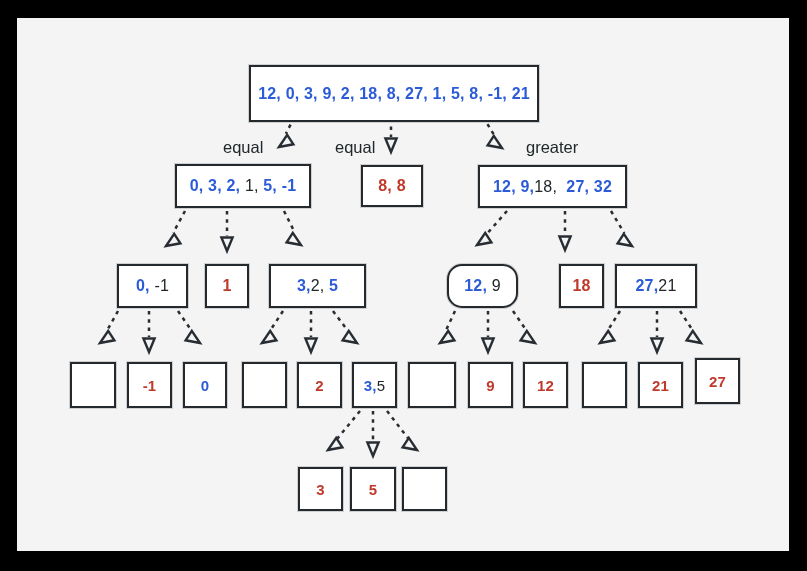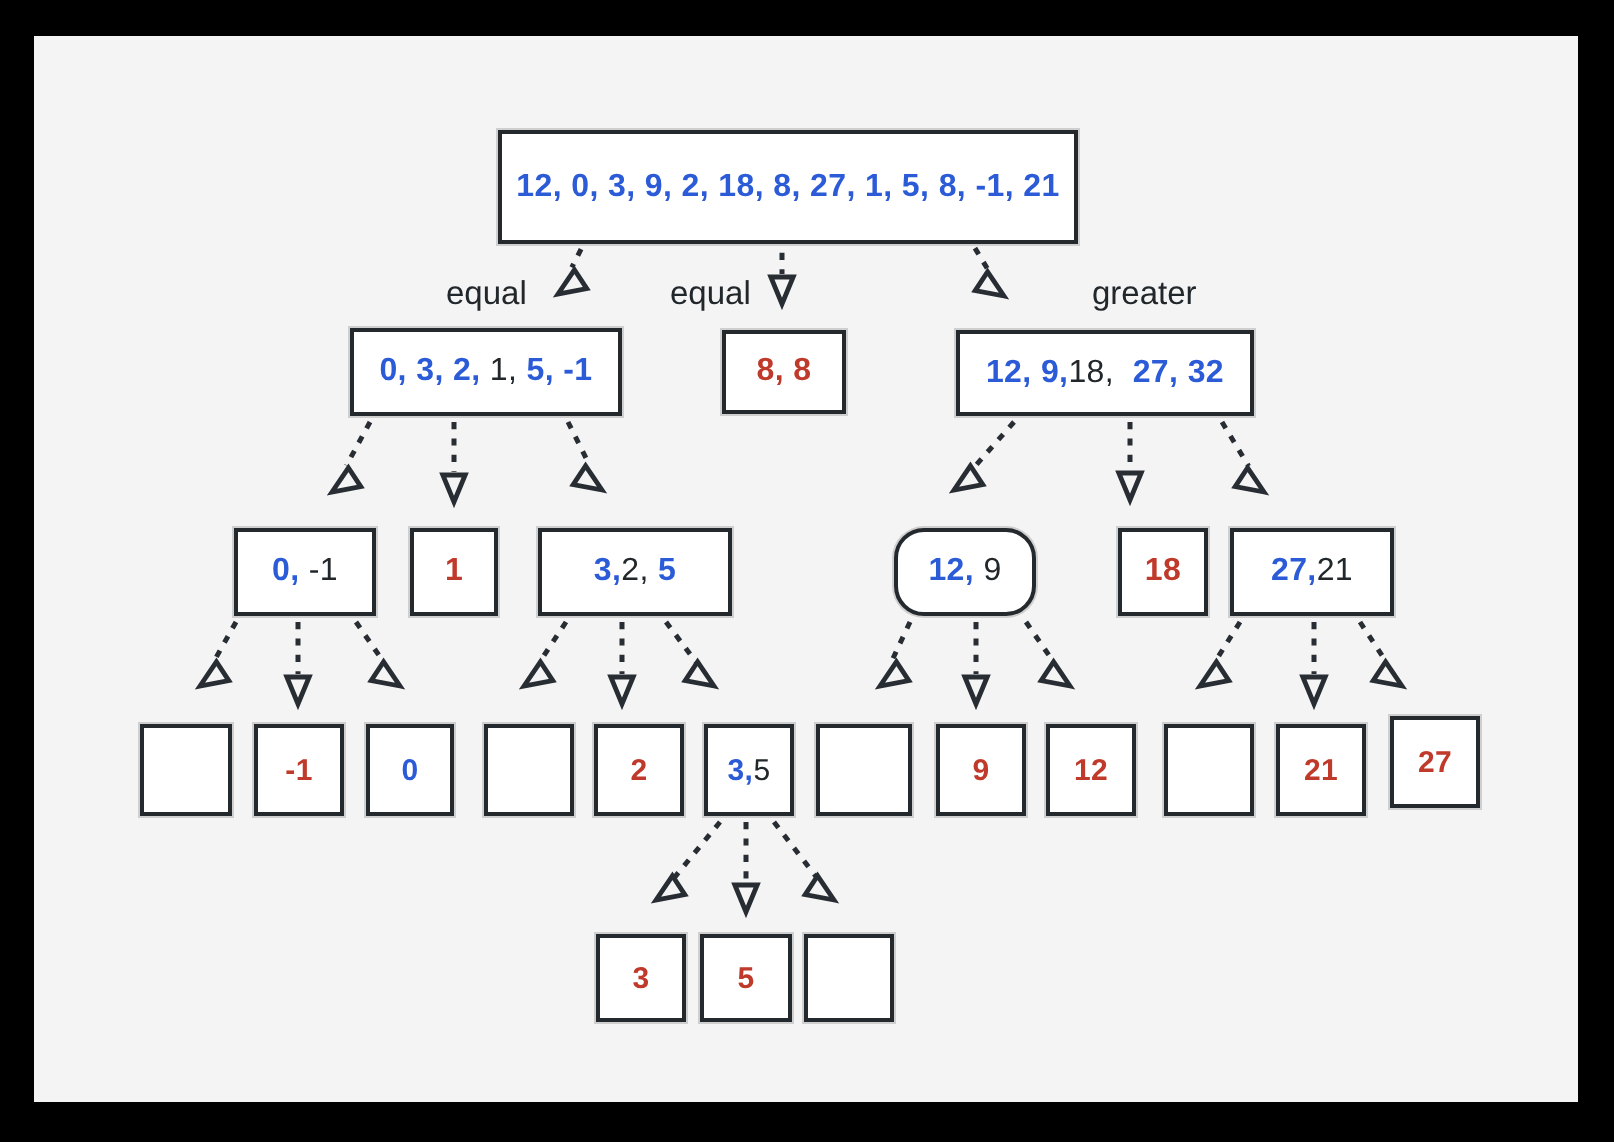--- a/index.html
+++ b/index.html
@@ -116,21 +116,21 @@
           <line class="edge-line" x1="356.0" y1="393.0" x2="356.0" y2="423.0"></line>
           <polygon class="edge-head" points="356.0,438.0 350.4,424.5 361.6,424.5"></polygon>
         </g>
         <g>
           <line class="edge-line" x1="370.0" y1="393.0" x2="390.9" y2="420.1"></line>
           <polygon class="edge-head" points="400.0,432.0 385.6,429.3 391.8,419.9"></polygon>
         </g>
       </svg>
     <div class="label" style="left: 206px; top: 120px;">equal</div>
     <div class="label" style="left: 318px; top: 120px;">equal</div>
-    <div class="label" style="left: 509px; top: 120px; margin-left: 20px;">greater</div>
+    <div class="label" style="left: 509px; top: 120px;">greater</div>
 
   <div class="node" style="left: 232px; top: 47px; width: 290px; height: 57px; font-size: 16px;">
         <span class="seg blue">12, 0, 3, 9, 2, 18, 8, 27, 1, 5, 8, -1, 21</span>
       </div>
       <div class="node" style="left: 158px; top: 146px; width: 136px; height: 44px; font-size: 16px;">
         <span class="seg blue">0, 3, 2,</span>
         <span class="seg dark"> 1,</span>
         <span class="seg blue"> 5, -1</span>
       </div>
       <div class="node" style="left: 344px; top: 147px; width: 62px; height: 42px; font-size: 16px;">

